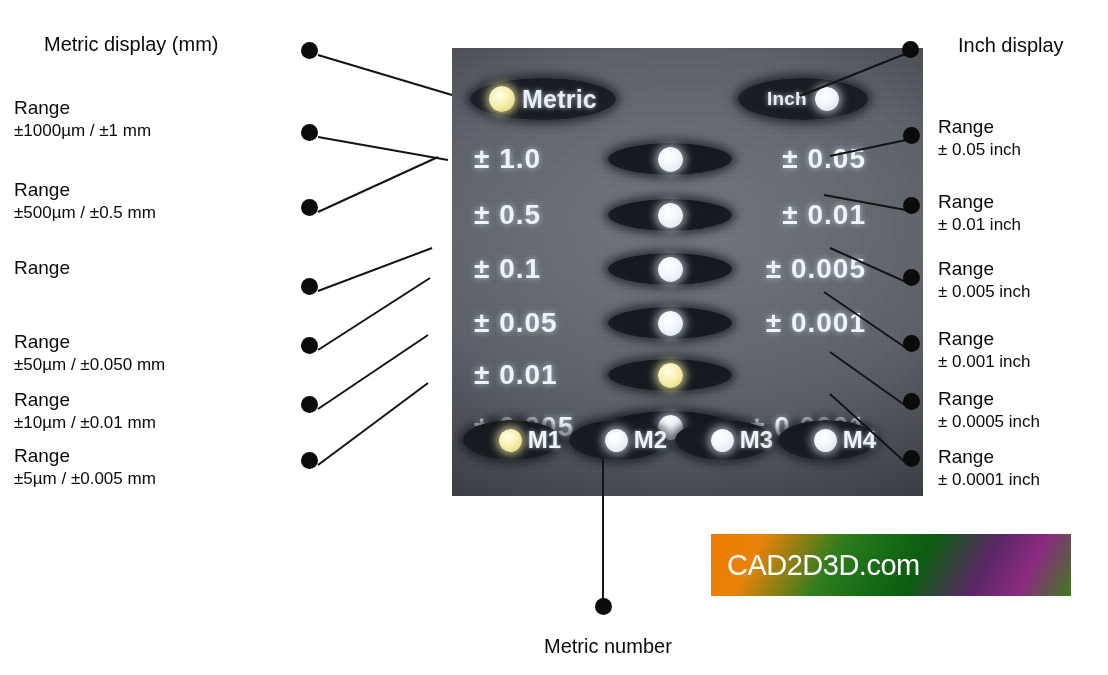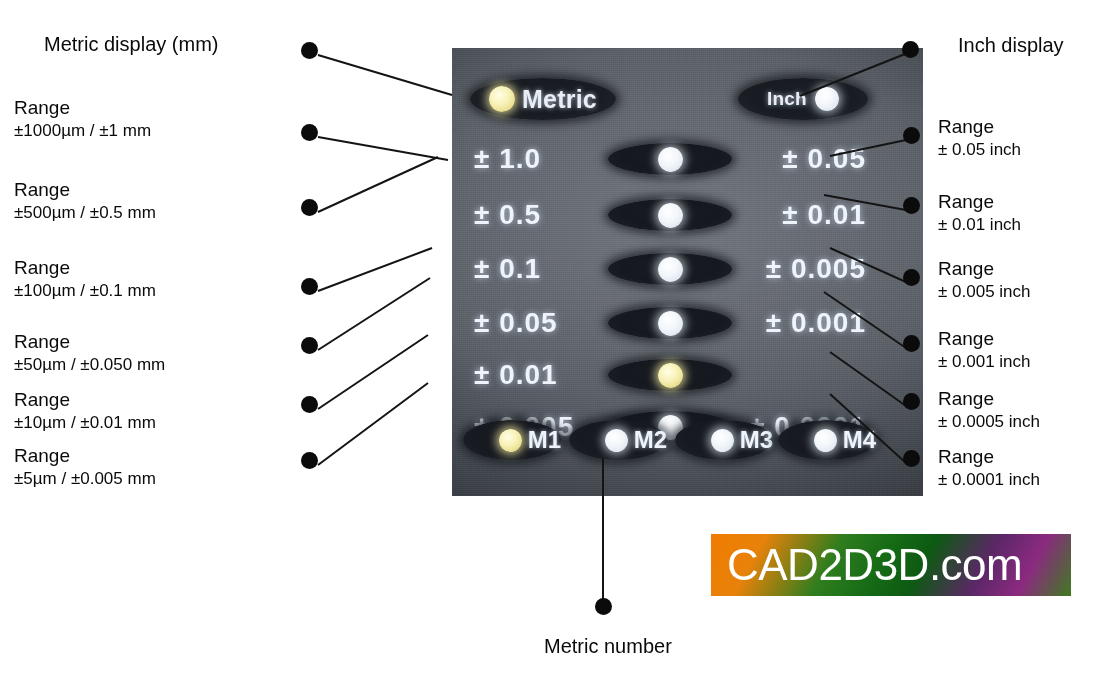--- a/index.html
+++ b/index.html
@@ -211,21 +211,21 @@
         #5b2766 74%,
         #8b2a80 86%,
         #3f7a20 100%);
     display: flex;
     align-items: center;
     z-index: 7;
     overflow: hidden;
   }
   .logo-text {
     color: #ffffff;
-    font-size: 44px;
+    font-size: 29px;
     letter-spacing: -0.5px;
     padding-left: 16px;
     font-family: "Liberation Sans", sans-serif;
     white-space: nowrap;
   }
 </style>
 </head>
 <body>
 
 <div id="stage">
@@ -362,21 +362,20 @@
     <div class="rng-val">±1000µm / ±1 mm</div>
   </div>
 
   <div class="ann" style="left:14px; top:178px">
     <div class="rng-word">Range</div>
     <div class="rng-val">±500µm / ±0.5 mm</div>
   </div>
 
   <div class="ann" style="left:14px; top:256px">
     <div class="rng-word">Range</div>
-    <div class="rng-val">±100µm / ±0.1 mm</div>
   </div>
 
   <div class="ann" style="left:14px; top:330px">
     <div class="rng-word">Range</div>
     <div class="rng-val">±50µm / ±0.050 mm</div>
   </div>
 
   <div class="ann" style="left:14px; top:388px">
     <div class="rng-word">Range</div>
     <div class="rng-val">±10µm / ±0.01 mm</div>

